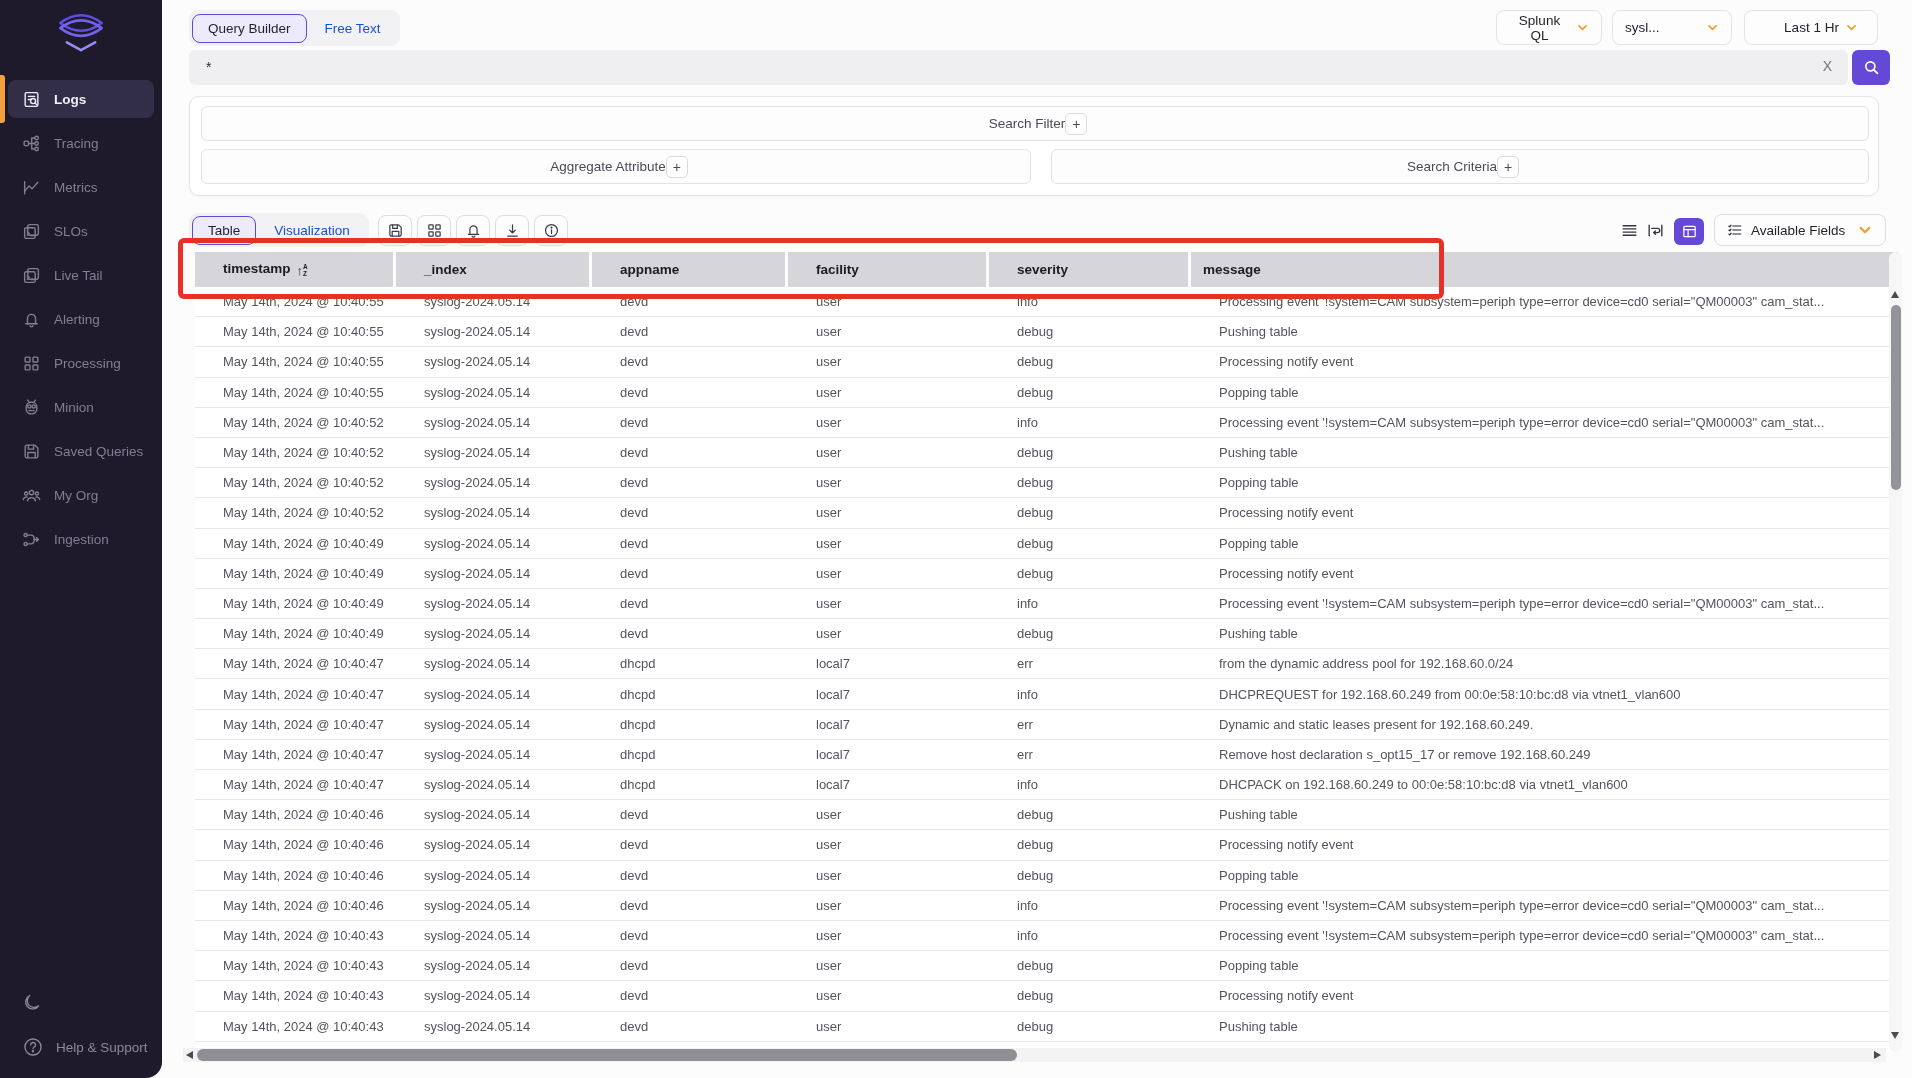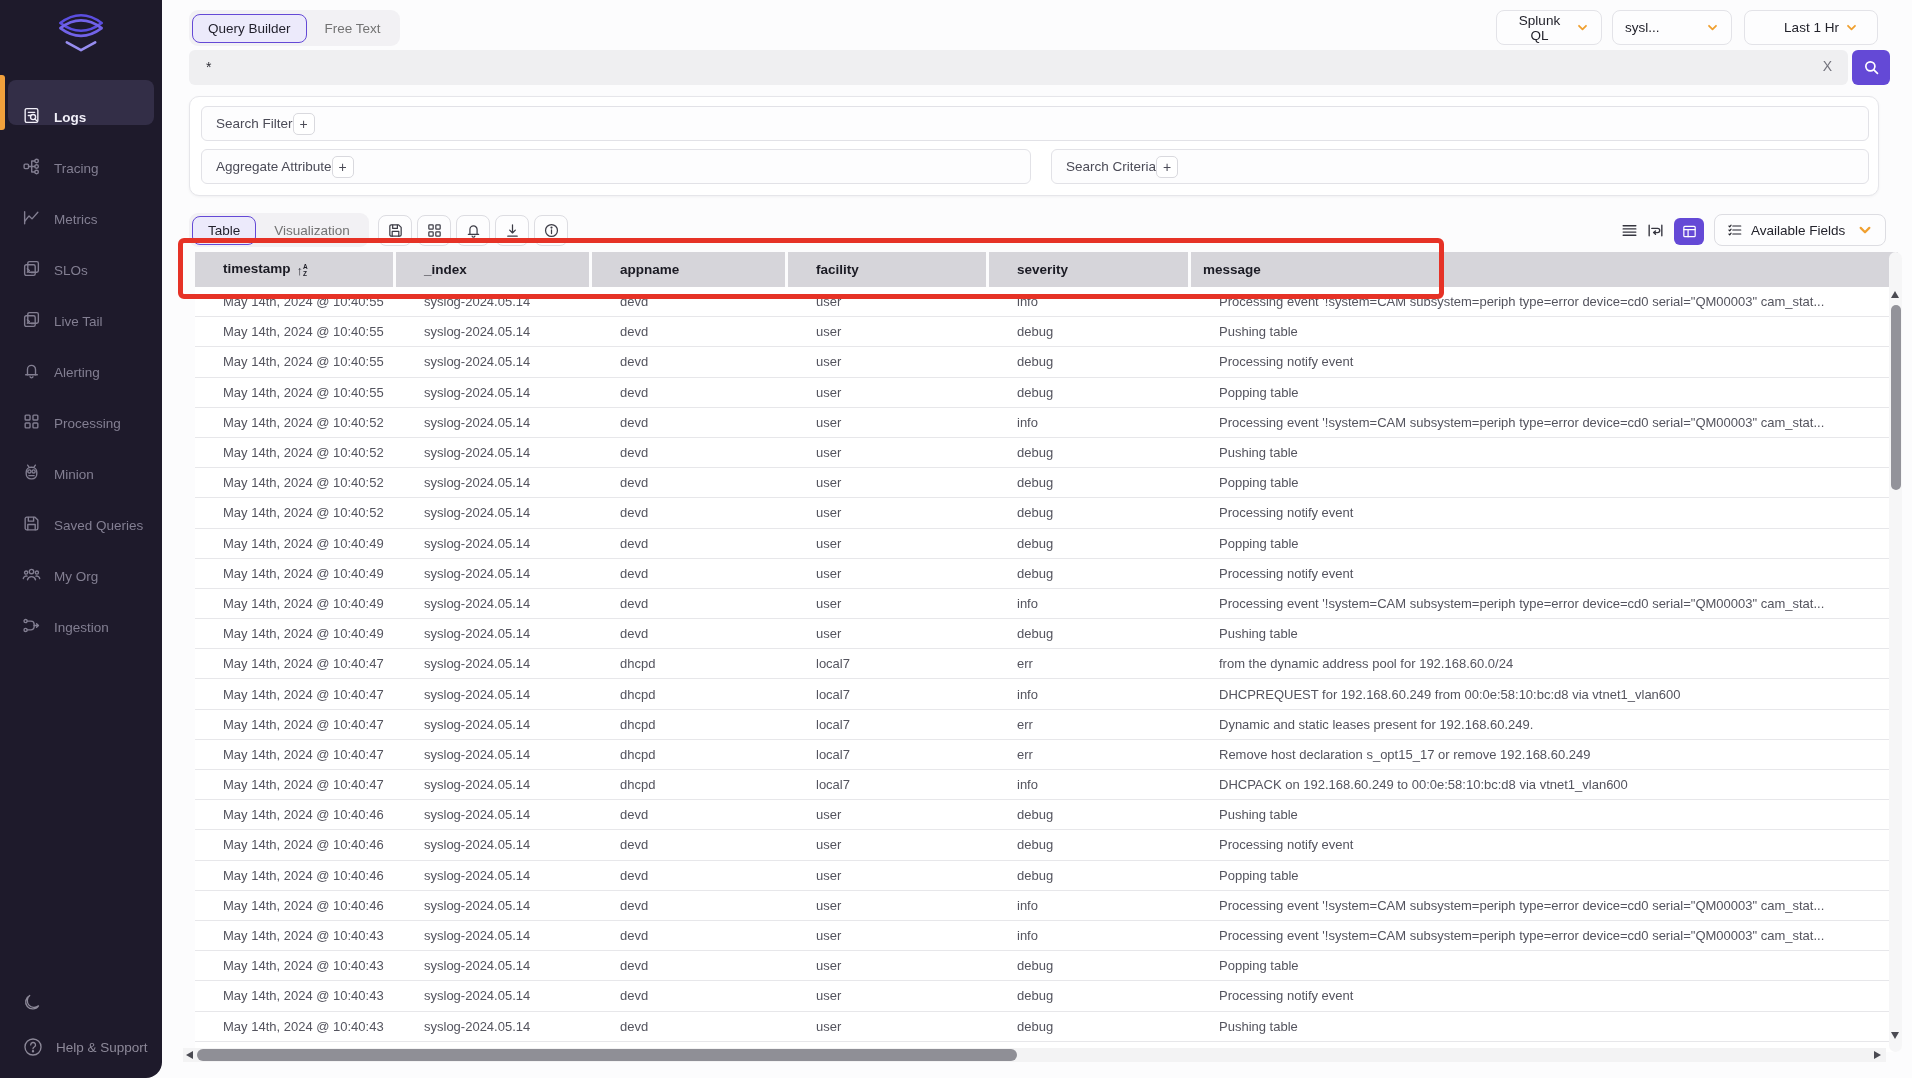--- a/index.html
+++ b/index.html
@@ -5,39 +5,39 @@
   * { box-sizing: border-box; margin: 0; padding: 0; }
   html,body { width:1912px; height:1078px; overflow:hidden; }
   body { font-family:"Liberation Sans", sans-serif; background:#fcfcfd; position:relative; }
   #app { position:absolute; inset:0; }
 
   
   .sidebar { position:absolute; left:0; top:0; width:162px; height:1078px;
              background:#1e1a2b; border-radius:0 0 16px 0; z-index:5; }
   .logo { position:absolute; top:6px; left:0; width:162px; display:flex; justify-content:center; }
   .sidebar-nav { position:absolute; top:80px; left:0; right:0; }
-  .side-item { position:relative; height:45px; margin:0 8px 6px; display:flex; align-items:flex-end;
+  .side-item { position:relative; height:38px; margin:0 8px 6px; display:flex; align-items:center;
                gap:13px; padding-left:14px; border-radius:8px; color:#837f92; font-size:13.5px; cursor:pointer; }
   .side-item.active { background:#332e47; color:#f1eff8; font-weight:bold; }
   .active-bar { position:absolute; left:-8px; top:-5px; bottom:-5px; width:5px;
                 background:#f2a13c; border-radius:0 3px 3px 0; }
   .icon svg { display:block; stroke:currentColor; fill:none; stroke-width:1.3; stroke-linecap:round; stroke-linejoin:round; }
   .side-item .icon svg { width:19px; height:19px; }
   .sidebar-foot-item { position:absolute; left:0; display:flex; align-items:center; gap:12px;
                        padding-left:22px; color:#8d8999; font-size:13.5px; cursor:pointer; }
   #theme-toggle { top:992px; }
   #help-item { top:1036px; }
   .sidebar-foot-item .icon svg { width:22px; height:22px; stroke-width:1.2; }
 
   
   .tab-group { position:absolute; background:#f2f1f4; border-radius:9px; display:flex;
                align-items:center; padding:3px; gap:2px; }
   #query-tabs { left:189px; top:10px; height:36px; }
   #view-tabs  { left:189px; top:213px; height:34px; }
-  .seg-tab { border:1px solid transparent; background:transparent; font-size:13.5px; color:#737373;
+  .seg-tab { border:1px solid transparent; background:transparent; font-size:13.5px; color:#1d4ed8;
              padding:0 15px; height:29px; border-radius:8px; font-family:inherit; cursor:pointer; white-space:nowrap; }
   .seg-tab.active { background:#eceafb; border:1px solid #6449d6; color:#201f2b; }
 
   .drop { position:absolute; top:10px; height:35px; background:#fdfdfe; border:1px solid #e3e3e8;
           border-radius:8px; display:flex; align-items:center; padding:0 12px; gap:6px;
           font-size:13.5px; color:#23232c; font-family:inherit; cursor:pointer; }
   #dd-ql   { left:1496px; width:106px; justify-content:center; }
   #dd-index{ left:1612px; width:120px; justify-content:space-between; }
   #dd-time { left:1744px; width:134px; justify-content:center; padding-left:32px; }
   .chev svg { width:13px; height:13px; stroke:#f0a030; stroke-width:1.8; fill:none; }
@@ -47,21 +47,21 @@
   #search-value { position:absolute; left:17px; top:9px; font-size:14px; color:#2b2b33; }
   #search-clear { position:absolute; right:16px; top:8px; font-size:14px; color:#73737d; cursor:pointer; }
   #search-btn { position:absolute; left:1852px; top:50px; width:38px; height:35px; background:#6449d6;
                 border:none; border-radius:6px; display:flex; align-items:center; justify-content:center; cursor:pointer; }
   #search-btn svg { width:17px; height:17px; stroke:#fff; stroke-width:1.8; fill:none; }
 
   
   #filter-card { position:absolute; left:189px; top:96px; width:1690px; height:100px; background:#fff;
                  border:1px solid #e6e6ea; border-radius:10px; box-shadow:0 1px 3px rgba(20,20,40,.05); }
   .filter-box { position:absolute; height:35px; border:1px solid #e2e2e7; border-radius:6px; background:#fdfdfe;
-                display:flex; align-items:center; justify-content:flex-start;
+                display:flex; align-items:center; justify-content:center;
                 padding:0 8px 0 14px; font-size:13.5px; color:#4b4b57; }
   #sf-box   { left:11px;  top:9px;  width:1668px; }
   #agg-box  { left:11px;  top:52px; width:830px; }
   #crit-box { left:861px; top:52px; width:818px; }
   .add-btn { width:22px; height:22px; border:1px solid #d9d9de; border-radius:5px; background:#fff;
              color:#4b4b57; font-size:14px; line-height:1; display:flex; align-items:center; justify-content:center; cursor:pointer; }
 
   
   #tool-icons { position:absolute; left:378px; top:215px; display:flex; gap:5px; }
   .tool-btn { width:34px; height:31px; border:1px solid #dddde2; border-radius:8px; background:#fdfdfe;

